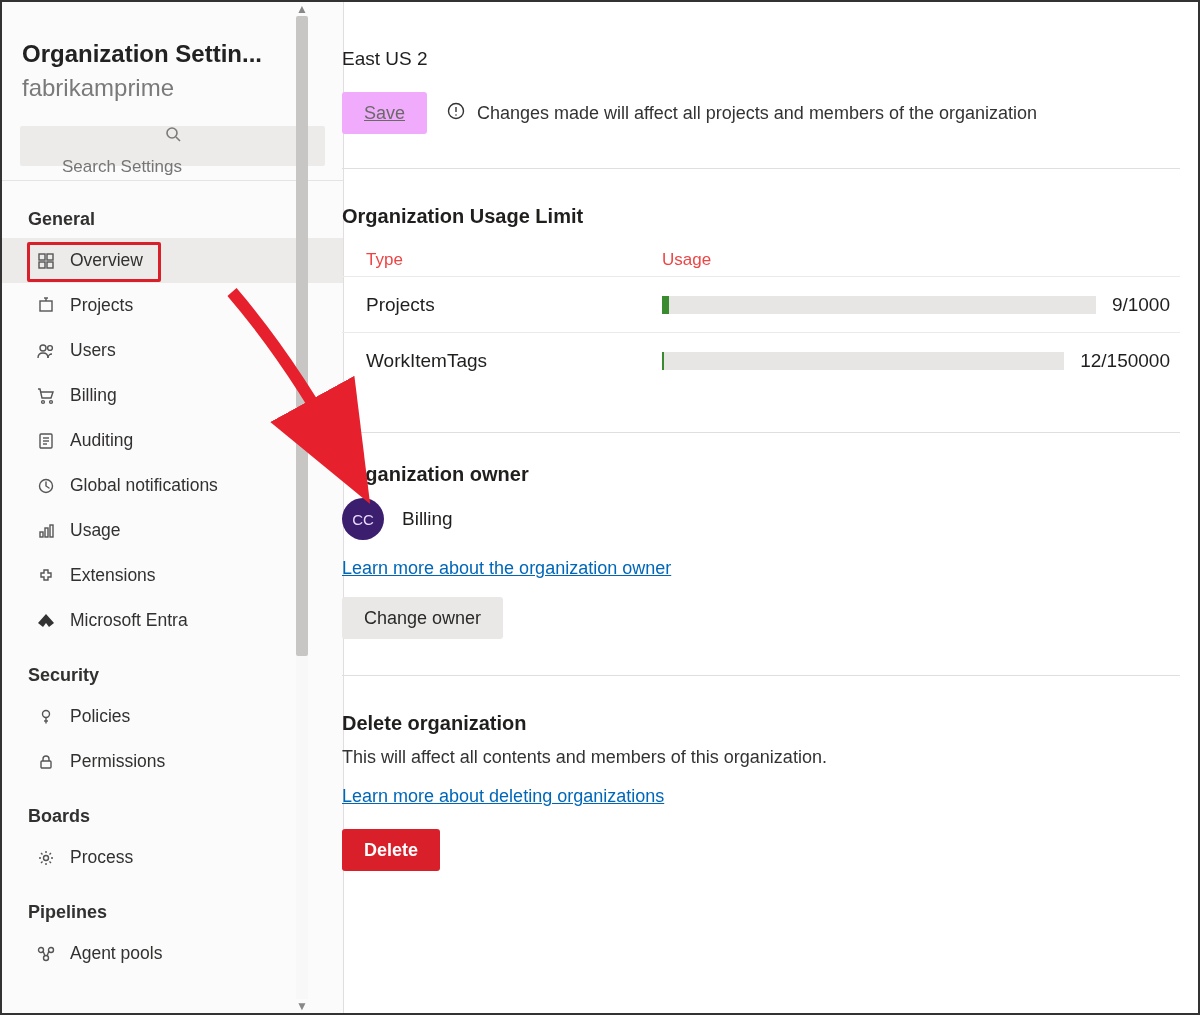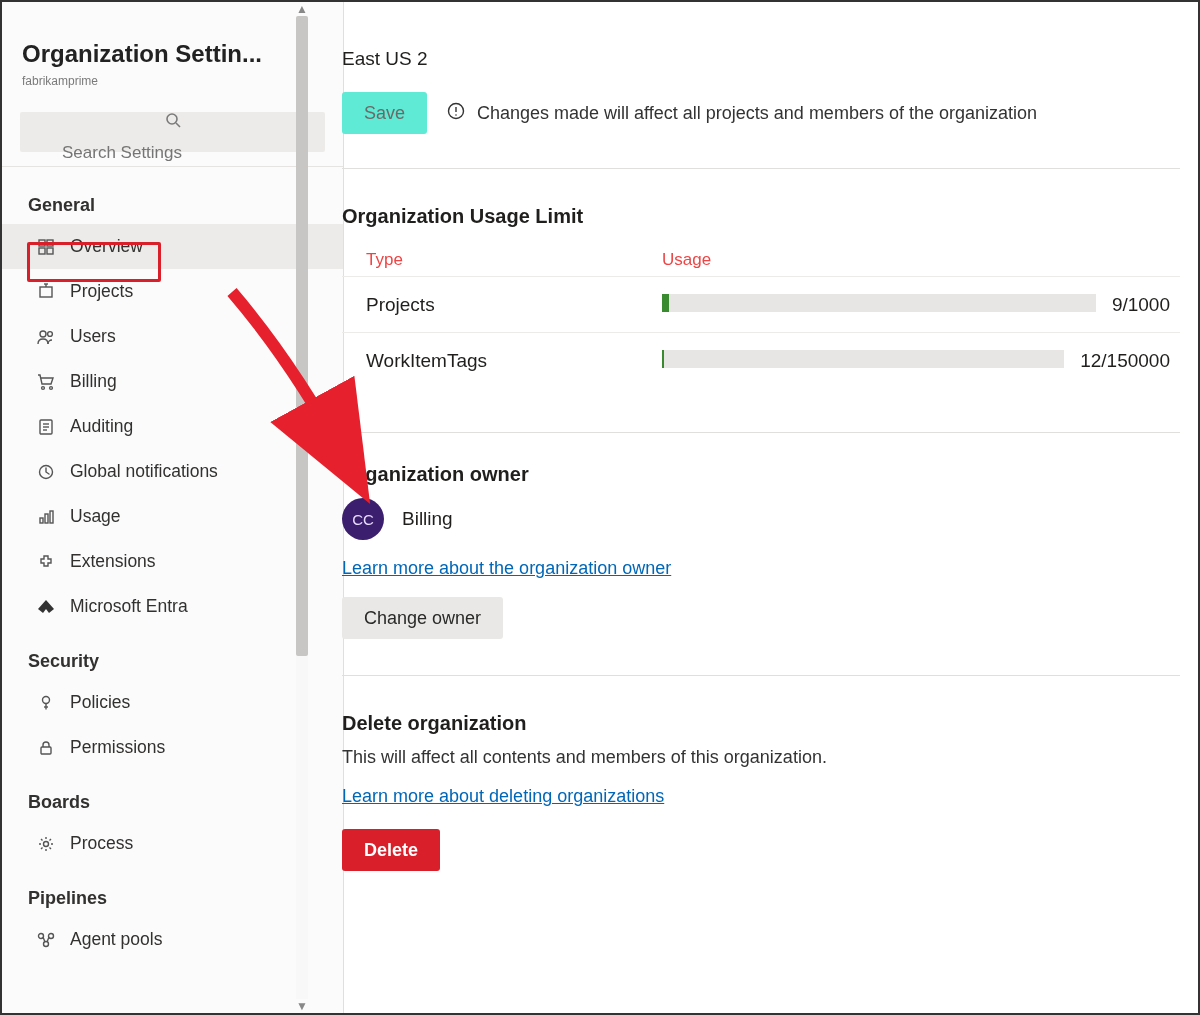--- a/index.html
+++ b/index.html
@@ -1,53 +1,53 @@
 <!DOCTYPE html>
 <html><head>
 <meta charset="utf-8">
 <style>
   * { box-sizing: border-box; }
   html, body { margin: 0; padding: 0; font-family: "Segoe UI", -apple-system, Helvetica, Arial, sans-serif; font-size: 16px; color: #201f1e; background:#fff; }
   .frame { position: relative; width: 1200px; height: 1015px; border: 2px solid #333; overflow: hidden; background: #fff; }
   .sidebar { position: absolute; left:0; top:0; width:342px; height:100%; background:#fbfbfb; border-right:1px solid #e1dfdd; padding-top:12px; overflow:hidden; }
   .sidebar-head { padding: 26px 20px 8px 20px; }
   .sb-title { font-size:24px; font-weight:600; color:#222; white-space:nowrap; overflow:hidden; text-overflow:ellipsis; }
-  .sb-sub { font-size:12px; color:#7a7a7a; margin-top:6px; }
+  .sb-sub { font-size:24px; color:#7a7a7a; margin-top:6px; }
   .sb-search { margin: 16px 18px 8px 18px; height:40px; background:#edebe9; display:flex; align-items:center; padding:0 12px; border-radius:2px; gap:10px;flex-direction:column; }
   .sb-search input { flex:1; border:none; background:transparent; font-size:17px; color:#555; outline:none; }
   .sb-divider { height:1px; background:#e6e4e2; margin: 14px 0 6px 0; }
   .sb-group { font-size:18px; font-weight:600; color:#323130; padding: 22px 26px 8px 26px; }
   .sb-item { display:flex; align-items:center; gap:14px; padding: 12px 26px 12px 34px; font-size:17.5px; color:#323130; cursor:pointer; position:relative;}
   .sb-item.active { background:#ecebe9; }
   .sb-item .icon { width:20px; height:20px; display:flex; align-items:center; justify-content:center; color:#605e5c; }
   .highlight-box { position:absolute; border:3px solid #d9202a; border-radius:2px; pointer-events:none; left:25px; top:240px; width:134px; height:40px; z-index:30; }
 
   .scroll-gutter { position:absolute; left:290px; top:0; width:20px; height:100%; display:flex; flex-direction:column; align-items:center; }
   .scroll-arrow { height:14px; display:flex; align-items:center; justify-content:center; color:#888; font-size:12px; }
   .scroll-track { flex:1; width:12px; background:#f8f8f8; position:relative; }
   .scroll-thumb { position:absolute; left:0; width:12px; background:#c8c6c4; border-radius:2px; }
   .scroll-thumb.top { top:0; height:640px; }
 
   .main { position:absolute; left:310px; top:16px; right:0; height:100%; padding: 20px 18px 20px 30px; overflow:hidden; }
   .region-line { font-size:19px; margin-top:10px; }
   .save-row { display:flex; align-items:center; gap:20px; margin-top:22px; }
   .btn { display:inline-flex; align-items:center; justify-content:center; height:42px; padding:0 22px; font-size:18px; border-radius:3px; cursor:pointer; }
-  .btn.default { background:#5eead4; color:#6b6a68; }
+  .btn.default { background:#f0abfc; color:#6b6a68;text-decoration:underline; }
   .btn.secondary { background:#e9e8e6; color:#2a2a29; }
   .btn.danger { background:#d9202a; color:#fff; font-weight:600; }
   .info-row { display:flex; align-items:center; gap:12px; color:#333; font-size:18px; }
   .hr { height:1px; background:#e1dfdd; margin-top:34px; }
 
   h2.section { font-size:20px; font-weight:600; margin: 36px 0 12px 0; }
   .usage-head { display:flex; font-size:17px; color:#ef4444; padding: 10px 0 6px 0; }
   .usage-head .col1 { width:320px; padding-left:24px;}
   .usage-head .col2 { flex:1; }
   .usage-row { display:flex; align-items:center; height:56px; border-top:1px solid #edebe9; }
   .usage-row .name { width:320px; padding-left:24px; font-size:19px; }
-  .usage-row .bar-wrap { flex:1; display:flex; align-items:flex-start; gap:16px; padding-right:10px;}
+  .usage-row .bar-wrap { flex:1; display:flex; align-items:center; gap:16px; padding-right:10px;}
   .bar { flex:1; height:18px; background:#e7e6e4; position:relative; }
   .bar-fill { position:absolute; left:0; top:0; bottom:0; background:#3a8a2f; }
   .usage-val { font-size:19px; white-space:nowrap; }
 
   .owner-sec { margin-top:16px; }
   .owner-row { display:flex; align-items:center; gap:18px; margin-top:10px; }
   .avatar { width:42px; height:42px; border-radius:50%; background:#3c1e6e; color:#e9dcff; display:flex; align-items:center; justify-content:center; font-size:15px; font-weight:400; }
   .owner-name { font-size:19px; }
   a.link { color:#0067b8; text-decoration:underline; font-size:18px; display:inline-block; margin-top:18px; }
   .change-owner-btn { margin-top:18px; }

